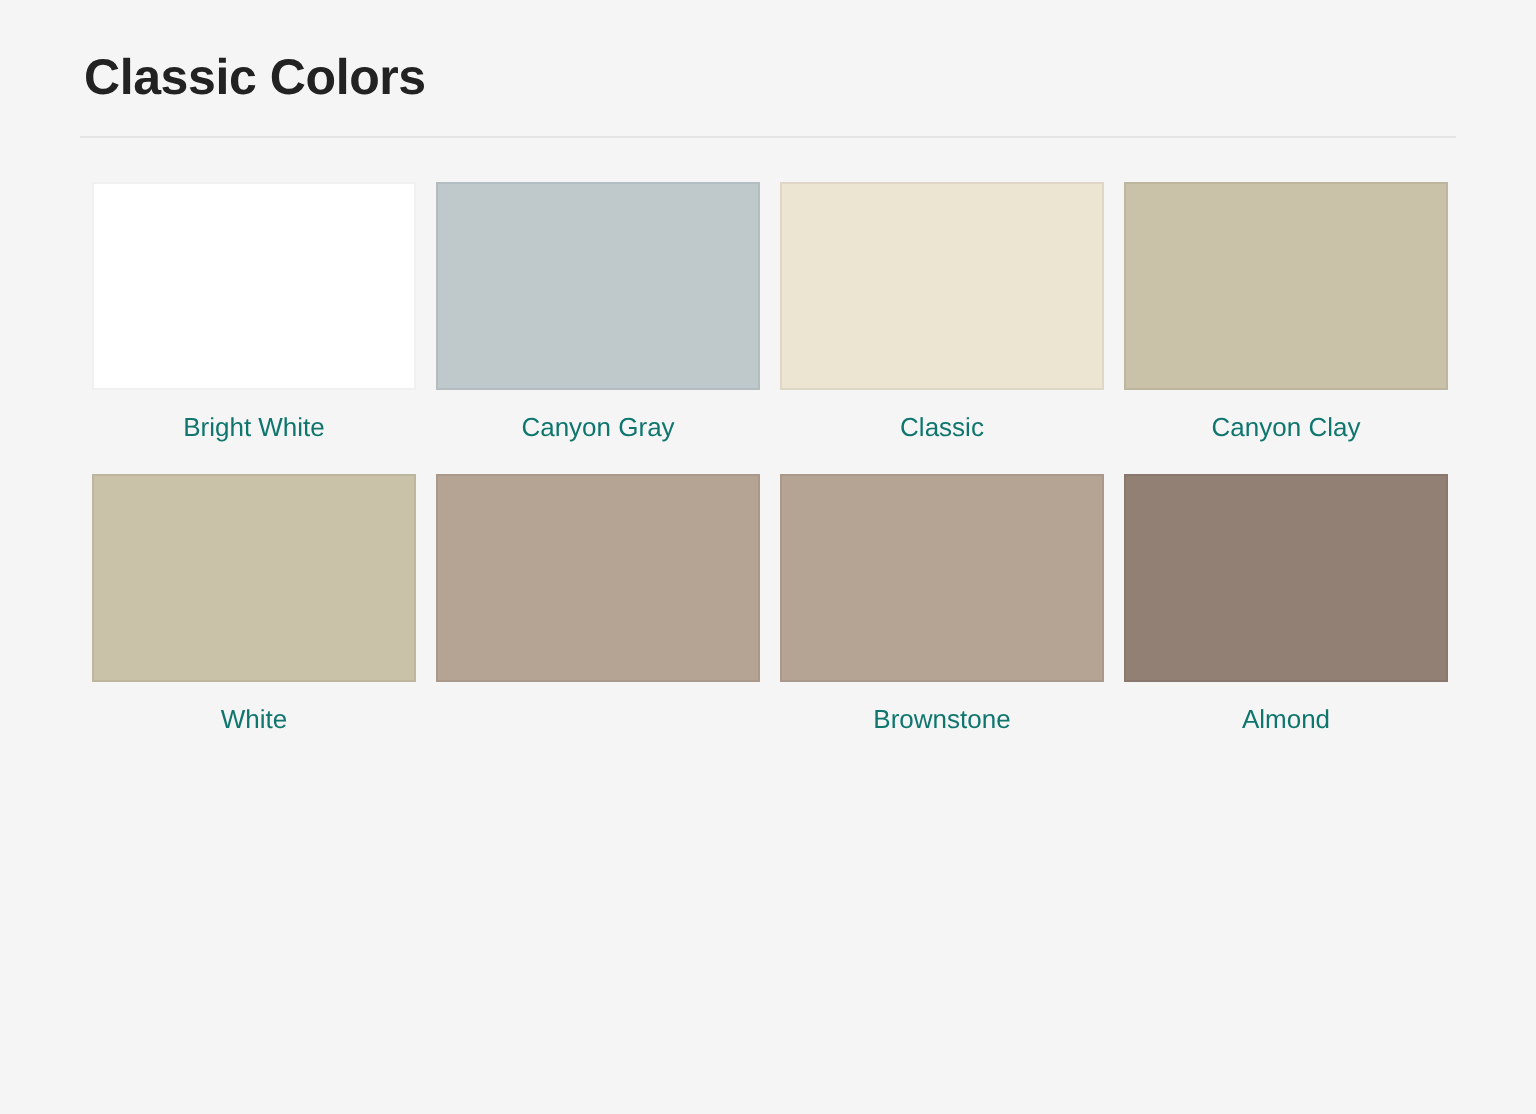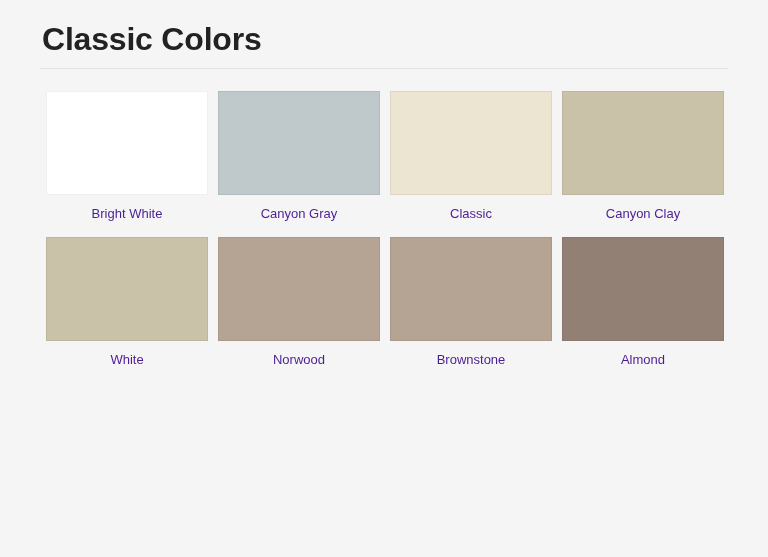--- a/index.html
+++ b/index.html
@@ -17,21 +17,21 @@
   .page {
     box-sizing: border-box;
     width: 768px;
     height: 557px;
     padding: 24px 40px 0 40px;
   }
 
   .page-title {
     margin: 0;
     padding: 0 0 14px 2px;
-    font-size: 32px;
+    font-size: 25px;
     line-height: 30px;
     font-weight: bold;
     color: #222222;
     letter-spacing: -0.2px;
   }
 
   .title-divider {
     height: 1px;
     background: #e4e4e4;
     margin: 0 0 22px 0;
@@ -54,21 +54,21 @@
     height: 104px;
     box-sizing: border-box;
     border: 1px solid rgba(0, 0, 0, 0.06);
   }
 
   .swatch-label {
     display: block;
     text-align: center;
     font-size: 13px;
     line-height: 16px;
-    color: #4c1d95;
+    color: #0f766e;
     padding-top: 11px;
   }
 </style>
 </head>
 <body>
 
 <div class="page">
 
   <h1 class="page-title">Classic Colors</h1>
 
@@ -90,21 +90,20 @@
       <div class="swatch-cell">
         <div class="swatch-chip" style="background: rgb(201, 194, 169);"></div>
         <span class="swatch-label">Canyon Clay</span>
       </div>
       <div class="swatch-cell">
         <div class="swatch-chip" style="background: rgb(201, 194, 169);"></div>
         <span class="swatch-label">White</span>
       </div>
       <div class="swatch-cell">
         <div class="swatch-chip" style="background: rgb(181, 163, 148);"></div>
-        <span class="swatch-label">Norwood</span>
       </div>
       <div class="swatch-cell">
         <div class="swatch-chip" style="background: rgb(181, 163, 148);"></div>
         <span class="swatch-label">Brownstone</span>
       </div>
       <div class="swatch-cell">
         <div class="swatch-chip" style="background: rgb(147, 128, 117);"></div>
         <span class="swatch-label">Almond</span>
       </div>
     </div>

